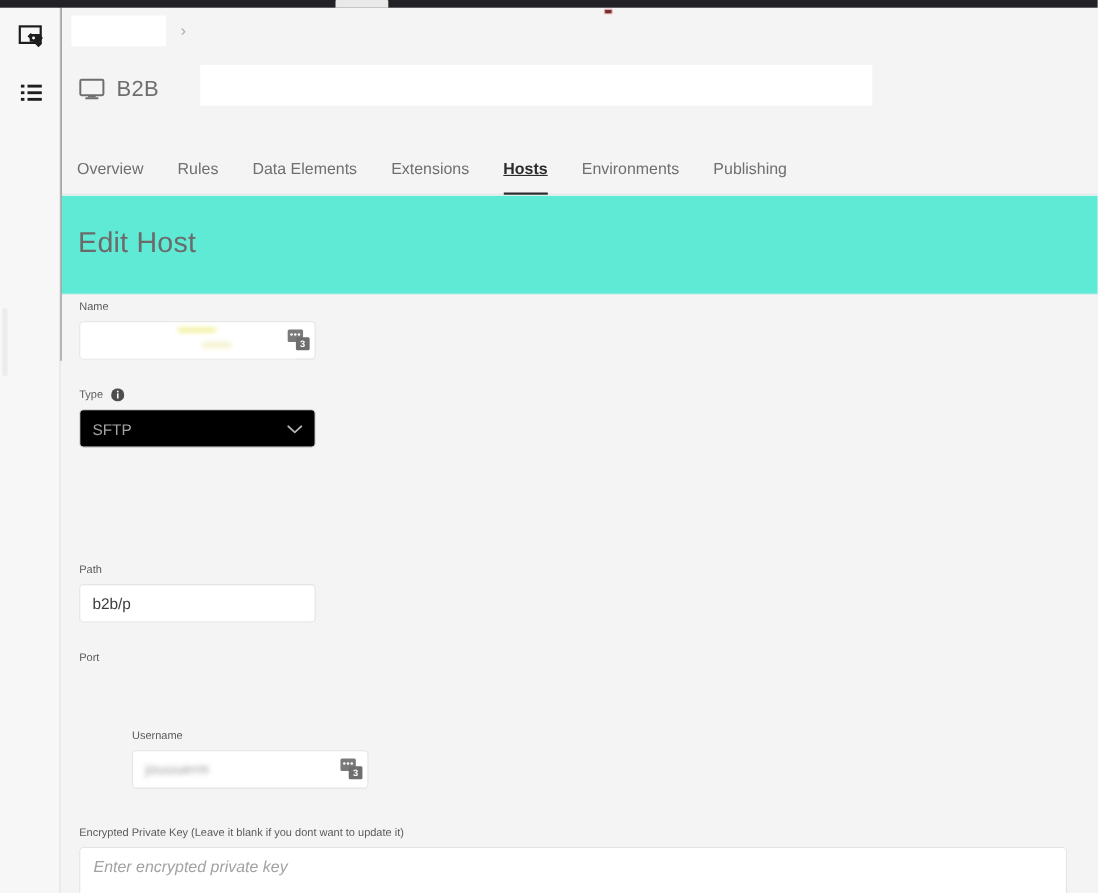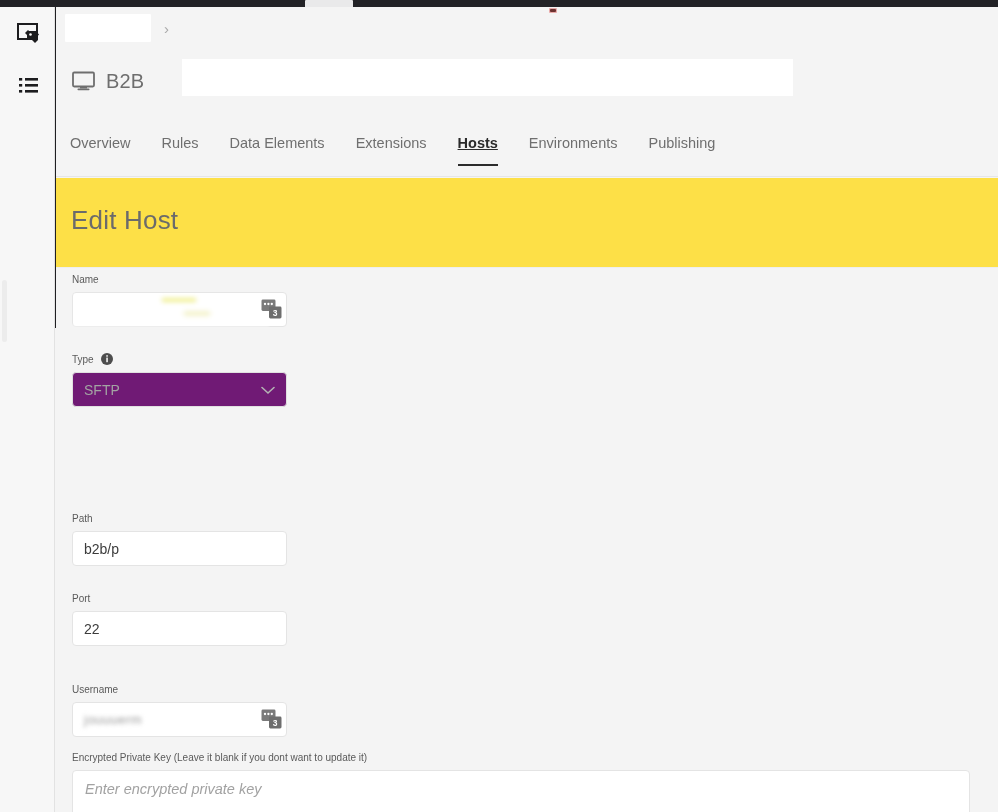--- a/index.html
+++ b/index.html
@@ -128,21 +128,21 @@
     width: 611px; height: 37px;
     background: #ffffff;
   }
 
   
   .tabs {
     position: absolute; top: 128px; left: 0;
     width: 942px;
     height: 42px;
     display: flex;
-    align-items: flex-start;
+    align-items: flex-end;
     padding-left: 14px;
     border-bottom: 1px solid #e6e6e6;
     background: transparent;
   }
   .tab {
     position: relative;
     font-size: 14.5px;
     color: #6f6f6f;
     padding: 0 0 14px 0;
     margin-right: 31px;
@@ -160,21 +160,21 @@
     left: 0; right: 0; bottom: -1px;
     height: 2px;
     background: #2b2b2b;
   }
 
   
   .edit-panel {
     position: absolute;
     top: 171px; left: 0;
     width: 942px; height: 90px;
-    background: #fde047;
+    background: #5eead4;
     border-bottom: 1px solid #eeeeee;
   }
   .edit-panel h1 {
     margin: 0;
     position: absolute;
     left: 15px; top: 27px;
     font-size: 26px;
     font-weight: 400;
     color: #6b6b6b;
     letter-spacing: 0.2px;
@@ -214,21 +214,21 @@
     border: 1px solid #e4e4e4;
     border-radius: 4px;
     font-size: 14px;
     color: #3c3c3c;
     padding: 0 11px;
     font-family: "Liberation Sans", sans-serif;
     display: flex; align-items: center;
     position: relative;
   }
   .input-box.disabled {
-    background: #701a75;
+    background: #000000;
     border-color: #e0e0e0;
     color: #a3a3a3;
   }
   .input-box .chev {
     position: absolute;
     right: 11px; top: 50%;
     transform: translateY(-50%);
     color: #b0b0b0;
   }
 
@@ -392,24 +392,23 @@
     </div>
 
 
     <div class="field" style="top:245px;">
       <div class="field-label">Path</div>
       <div class="input-box">b2b/p</div>
     </div>
 
     <div class="field" style="top:325px;">
       <div class="field-label">Port</div>
-      <div class="input-box">22</div>
-    </div>
-
-    <div class="field" style="top:416px;">
+    </div>
+
+    <div class="field" style="top:396px;margin-left:48px;">
       <div class="field-label">Username</div>
       <div class="input-box">
         <span class="blur-text">jouuuerm</span>
         <span class="redact-badge">
           <svg width="22" height="21" viewBox="0 0 22 21">
             <rect x="0.5" y="0.5" width="14" height="11.5" rx="1.4" fill="#7a7a7a"></rect>
             <circle cx="4" cy="5" r="1.15" fill="#ffffff"></circle>
             <circle cx="7.4" cy="5" r="1.15" fill="#ffffff"></circle>
             <circle cx="10.8" cy="5" r="1.15" fill="#ffffff"></circle>
             <rect x="8" y="7.5" width="12.5" height="12" rx="1.4" fill="#6e6e6e"></rect>

